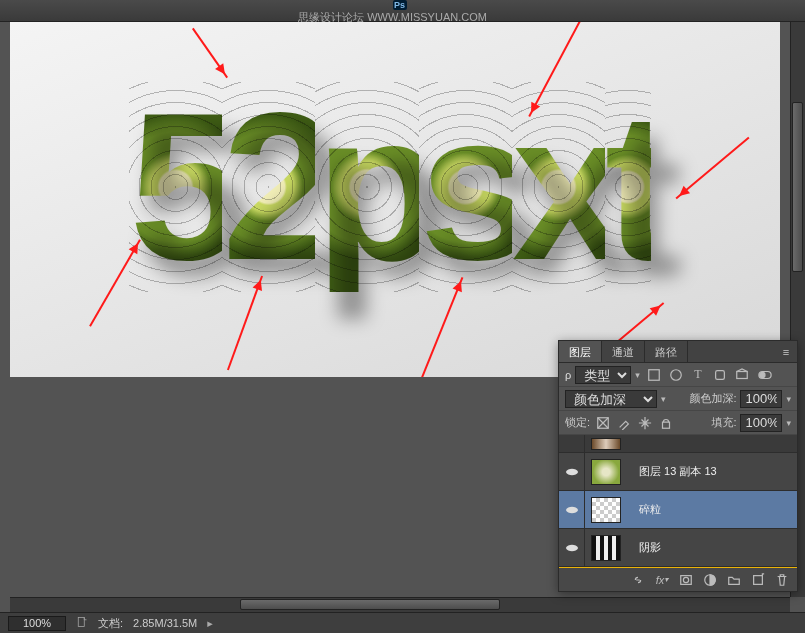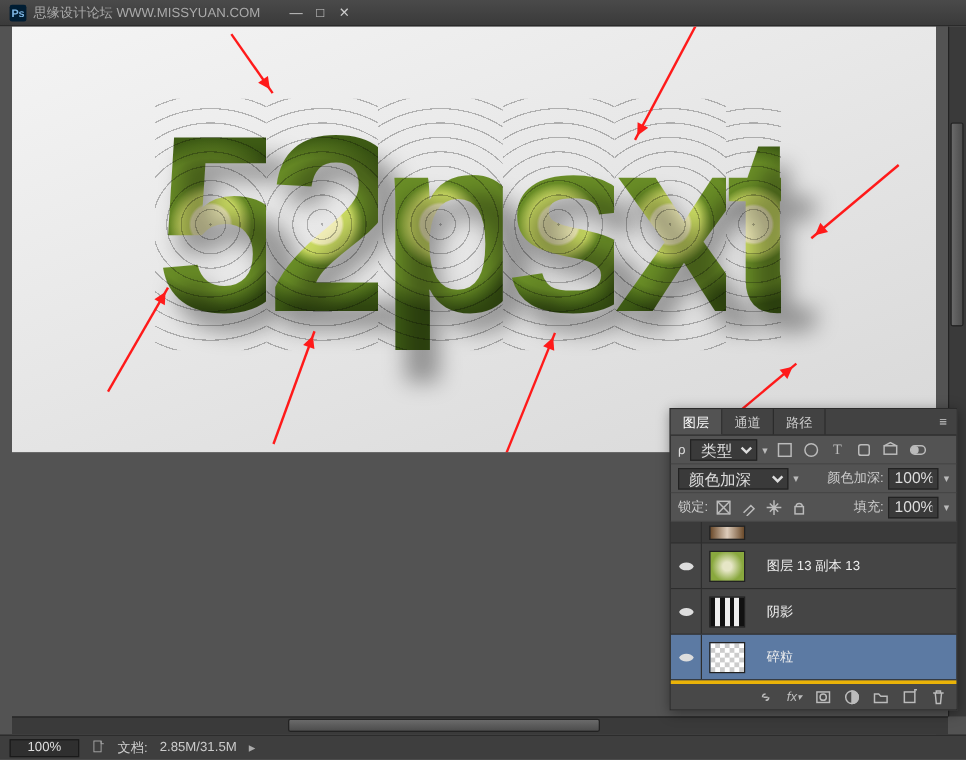--- a/index.html
+++ b/index.html
@@ -13,20 +13,21 @@
     overflow: hidden;
     position: relative;
   }
   .title-bar {
     height: 22px;
     background: linear-gradient(#4a4a4a, #3a3a3a);
     display: flex;
     align-items: center;
     padding: 0 8px;
     border-bottom: 1px solid #222;
+    flex-direction: column;
   }
   .ps-icon {
     width: 14px; height: 14px;
     background: #001d33;
     color: #7fb8e6;
     font-size: 9px;
     font-weight: bold;
     display: flex;
     align-items: center;
     justify-content: center;
@@ -240,21 +241,21 @@
       repeating-conic-gradient(#ccc 0 25%, #fff 0 50%) 0 0/8px 8px;
   }
   .layer-name { color:#eee; font-size:11px;padding-left:12px; }
   .lp-footer {
     height:24px;
     display:flex; align-items:center;
     justify-content:flex-end;
     gap:2px;
     padding:0 4px;
     background:#484848;
-    border-top:3px solid #eab308;
+    border-top:1px solid #eab308;
   }
   .lp-footer .icon-btn { width:22px; }
 
   
   .status-bar {
     height:21px;
     background:#3e3e3e;
     border-top:1px solid #222;
     display:flex;
     align-items:center;
@@ -415,40 +416,40 @@
       <div class="eye-col">
         <svg viewBox="0 0 16 16">
             <path d="M1 8 C3 3 13 3 15 8 C13 13 3 13 1 8 Z"></path>
             <circle cx="8" cy="8" r="2"></circle>
           </svg>
       </div>
       <div class="layer-thumb" style="background:radial-gradient(circle,#e6e6c6 20%,#89a83e 70%);"></div>
       <div class="layer-name">图层 13 副本 13</div>
     </div>
 
+    <div class="layer-item active">
+      <div class="eye-col">
+        <svg viewBox="0 0 16 16">
+            <path d="M1 8 C3 3 13 3 15 8 C13 13 3 13 1 8 Z"></path>
+            <circle cx="8" cy="8" r="2"></circle>
+          </svg>
+      </div>
+      <div class="layer-thumb checker"></div>
+      <div class="layer-name">碎粒</div>
+    </div>
+
     <div class="layer-item">
       <div class="eye-col">
         <svg viewBox="0 0 16 16">
             <path d="M1 8 C3 3 13 3 15 8 C13 13 3 13 1 8 Z"></path>
             <circle cx="8" cy="8" r="2"></circle>
           </svg>
       </div>
       <div class="layer-thumb" style="background:repeating-linear-gradient(90deg,#111 0 4px,#eee 4px 8px);"></div>
       <div class="layer-name">阴影</div>
-    </div>
-
-    <div class="layer-item active">
-      <div class="eye-col">
-        <svg viewBox="0 0 16 16">
-            <path d="M1 8 C3 3 13 3 15 8 C13 13 3 13 1 8 Z"></path>
-            <circle cx="8" cy="8" r="2"></circle>
-          </svg>
-      </div>
-      <div class="layer-thumb checker"></div>
-      <div class="layer-name">碎粒</div>
     </div>
   </div>
 
   <div class="lp-footer">
     <div class="icon-btn">
         <svg viewBox="0 0 16 16">
           <path d="M5 8 A3 3 0 0 1 8 5 M11 8 A3 3 0 0 1 8 11 M6 8 L10 8"></path>
         </svg>
       </div>
     <div class="icon-btn" style="font-style:italic;color:#bbb;font-size:11px;">fx<span style="font-size:8px">▾</span></div>

